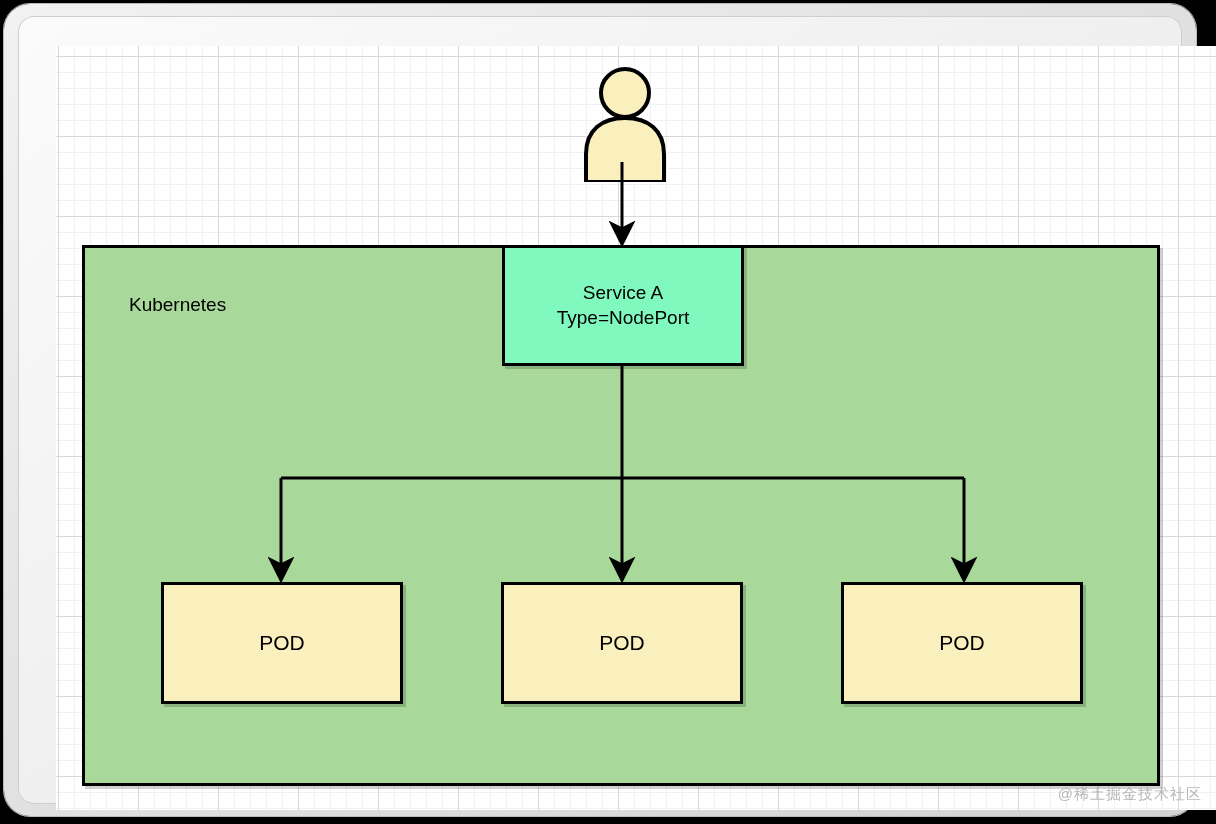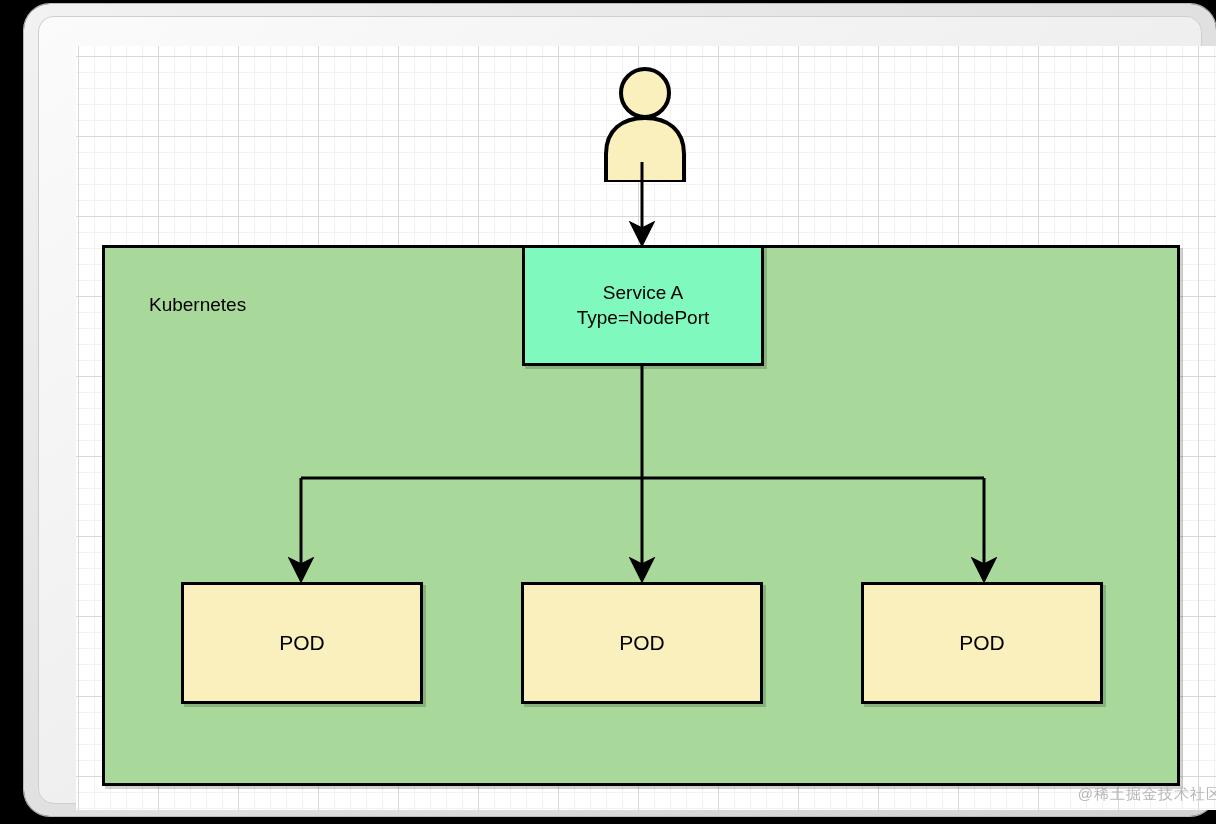--- a/index.html
+++ b/index.html
@@ -10,21 +10,21 @@
   body {
     width: 1216px;
     height: 824px;
     overflow: hidden;
     font-family: "Liberation Sans", sans-serif;
   }
 
   
   #frame {
     position: absolute;
-    left: 24px;
+    left: 4px;
     top: 4px;
     width: 1192px;
     height: 812px;
     border-radius: 26px;
     background: linear-gradient(145deg,#f2f2f2 0%,#e2e2e2 45%,#d2d2d2 100%);
     box-shadow:
       0 0 0 1px #b9b9b9,
       0 2px 5px rgba(0,0,0,0.55),
       0 10px 26px rgba(0,0,0,0.5);
   }

